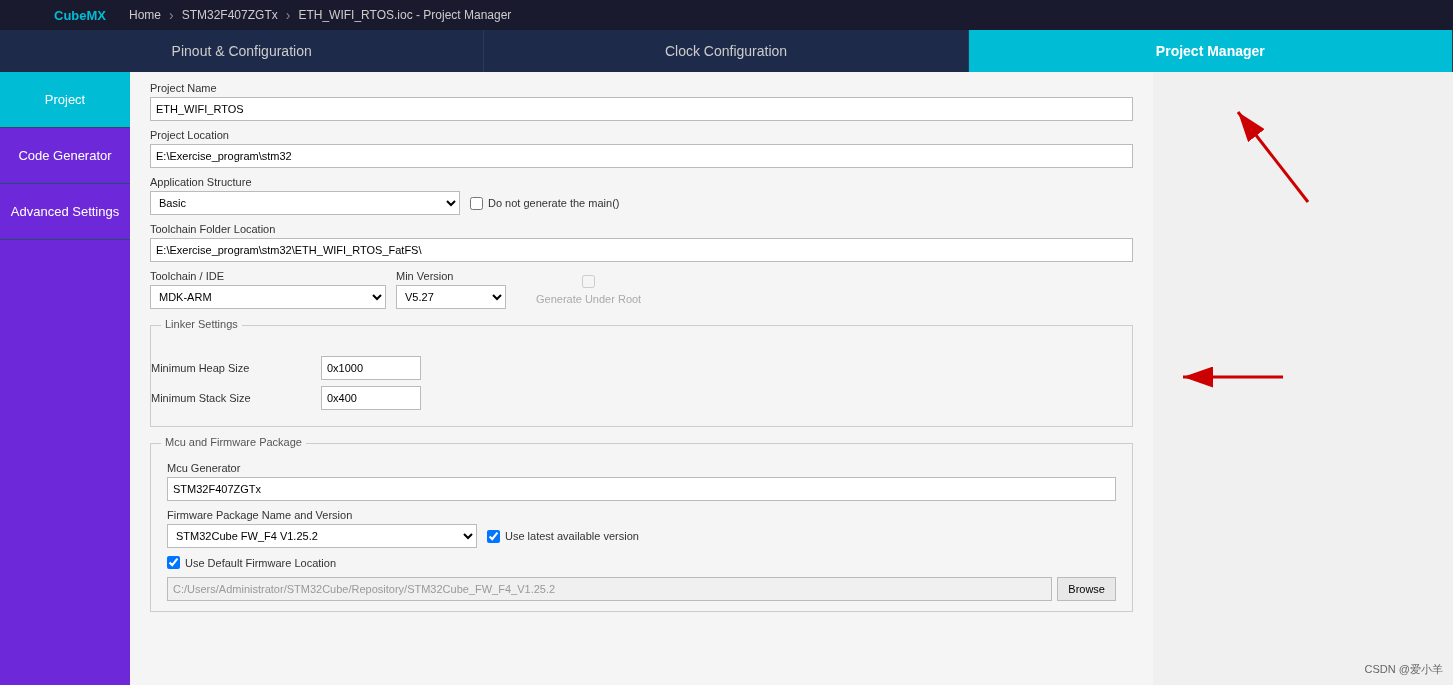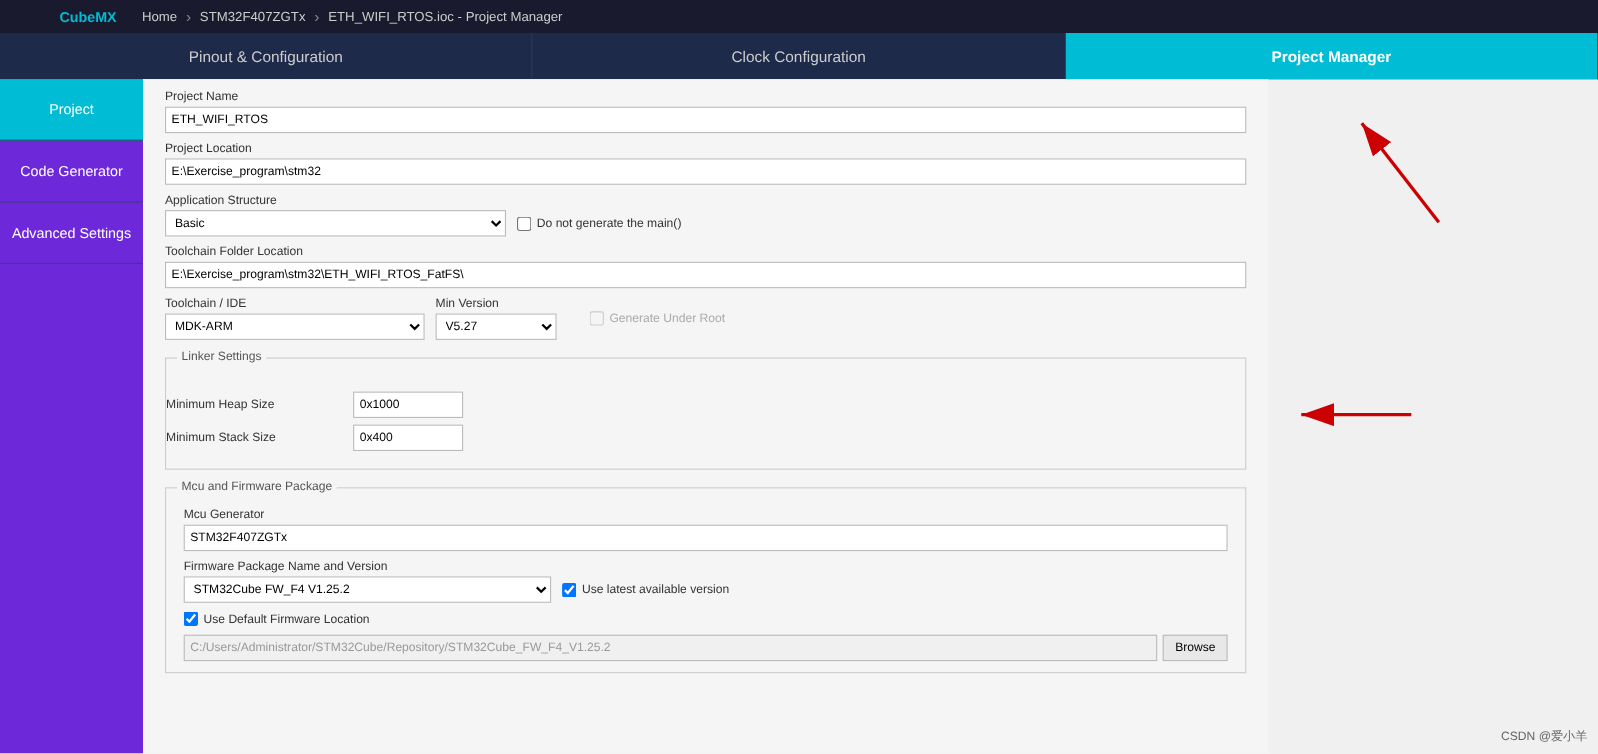--- a/index.html
+++ b/index.html
@@ -126,20 +126,21 @@
     }
     .checkbox-label {
       display: flex;
       align-items: center;
       gap: 5px;
       font-size: 11px;
       color: #333;
     }
     .checkbox-label.disabled {
       color: #aaa;
+      flex-direction: column;
     }
 
     
     .linker-section {
       border: 1px solid #ccc;
       padding: 10px 0;
       margin-bottom: 10px;
       position: relative;
     }
     .linker-legend {
@@ -329,21 +330,21 @@
     <div class="mcu-section" style="margin-top:16px;">
       <span class="mcu-legend">Mcu and Firmware Package</span>
       <div style="margin-top:8px;">
         <div class="field-row">
           <div class="field-label">Mcu Generator</div>
           <input class="field-input" type="text" value="STM32F407ZGTx" style="">
         </div>
         <div class="field-row">
           <div class="field-label">Firmware Package Name and Version</div>
           <div class="inline-row">
-            <select class="select-field" style="width:334px;">
+            <select class="select-field" style="width:310px;">
               <option>STM32Cube FW_F4 V1.25.2</option>
             </select>
             <label class="checkbox-label">
               <input type="checkbox" checked="" style="">
               <span>Use latest available version</span>
             </label>
           </div>
         </div>
         <div class="field-row">
           <label class="checkbox-label">

